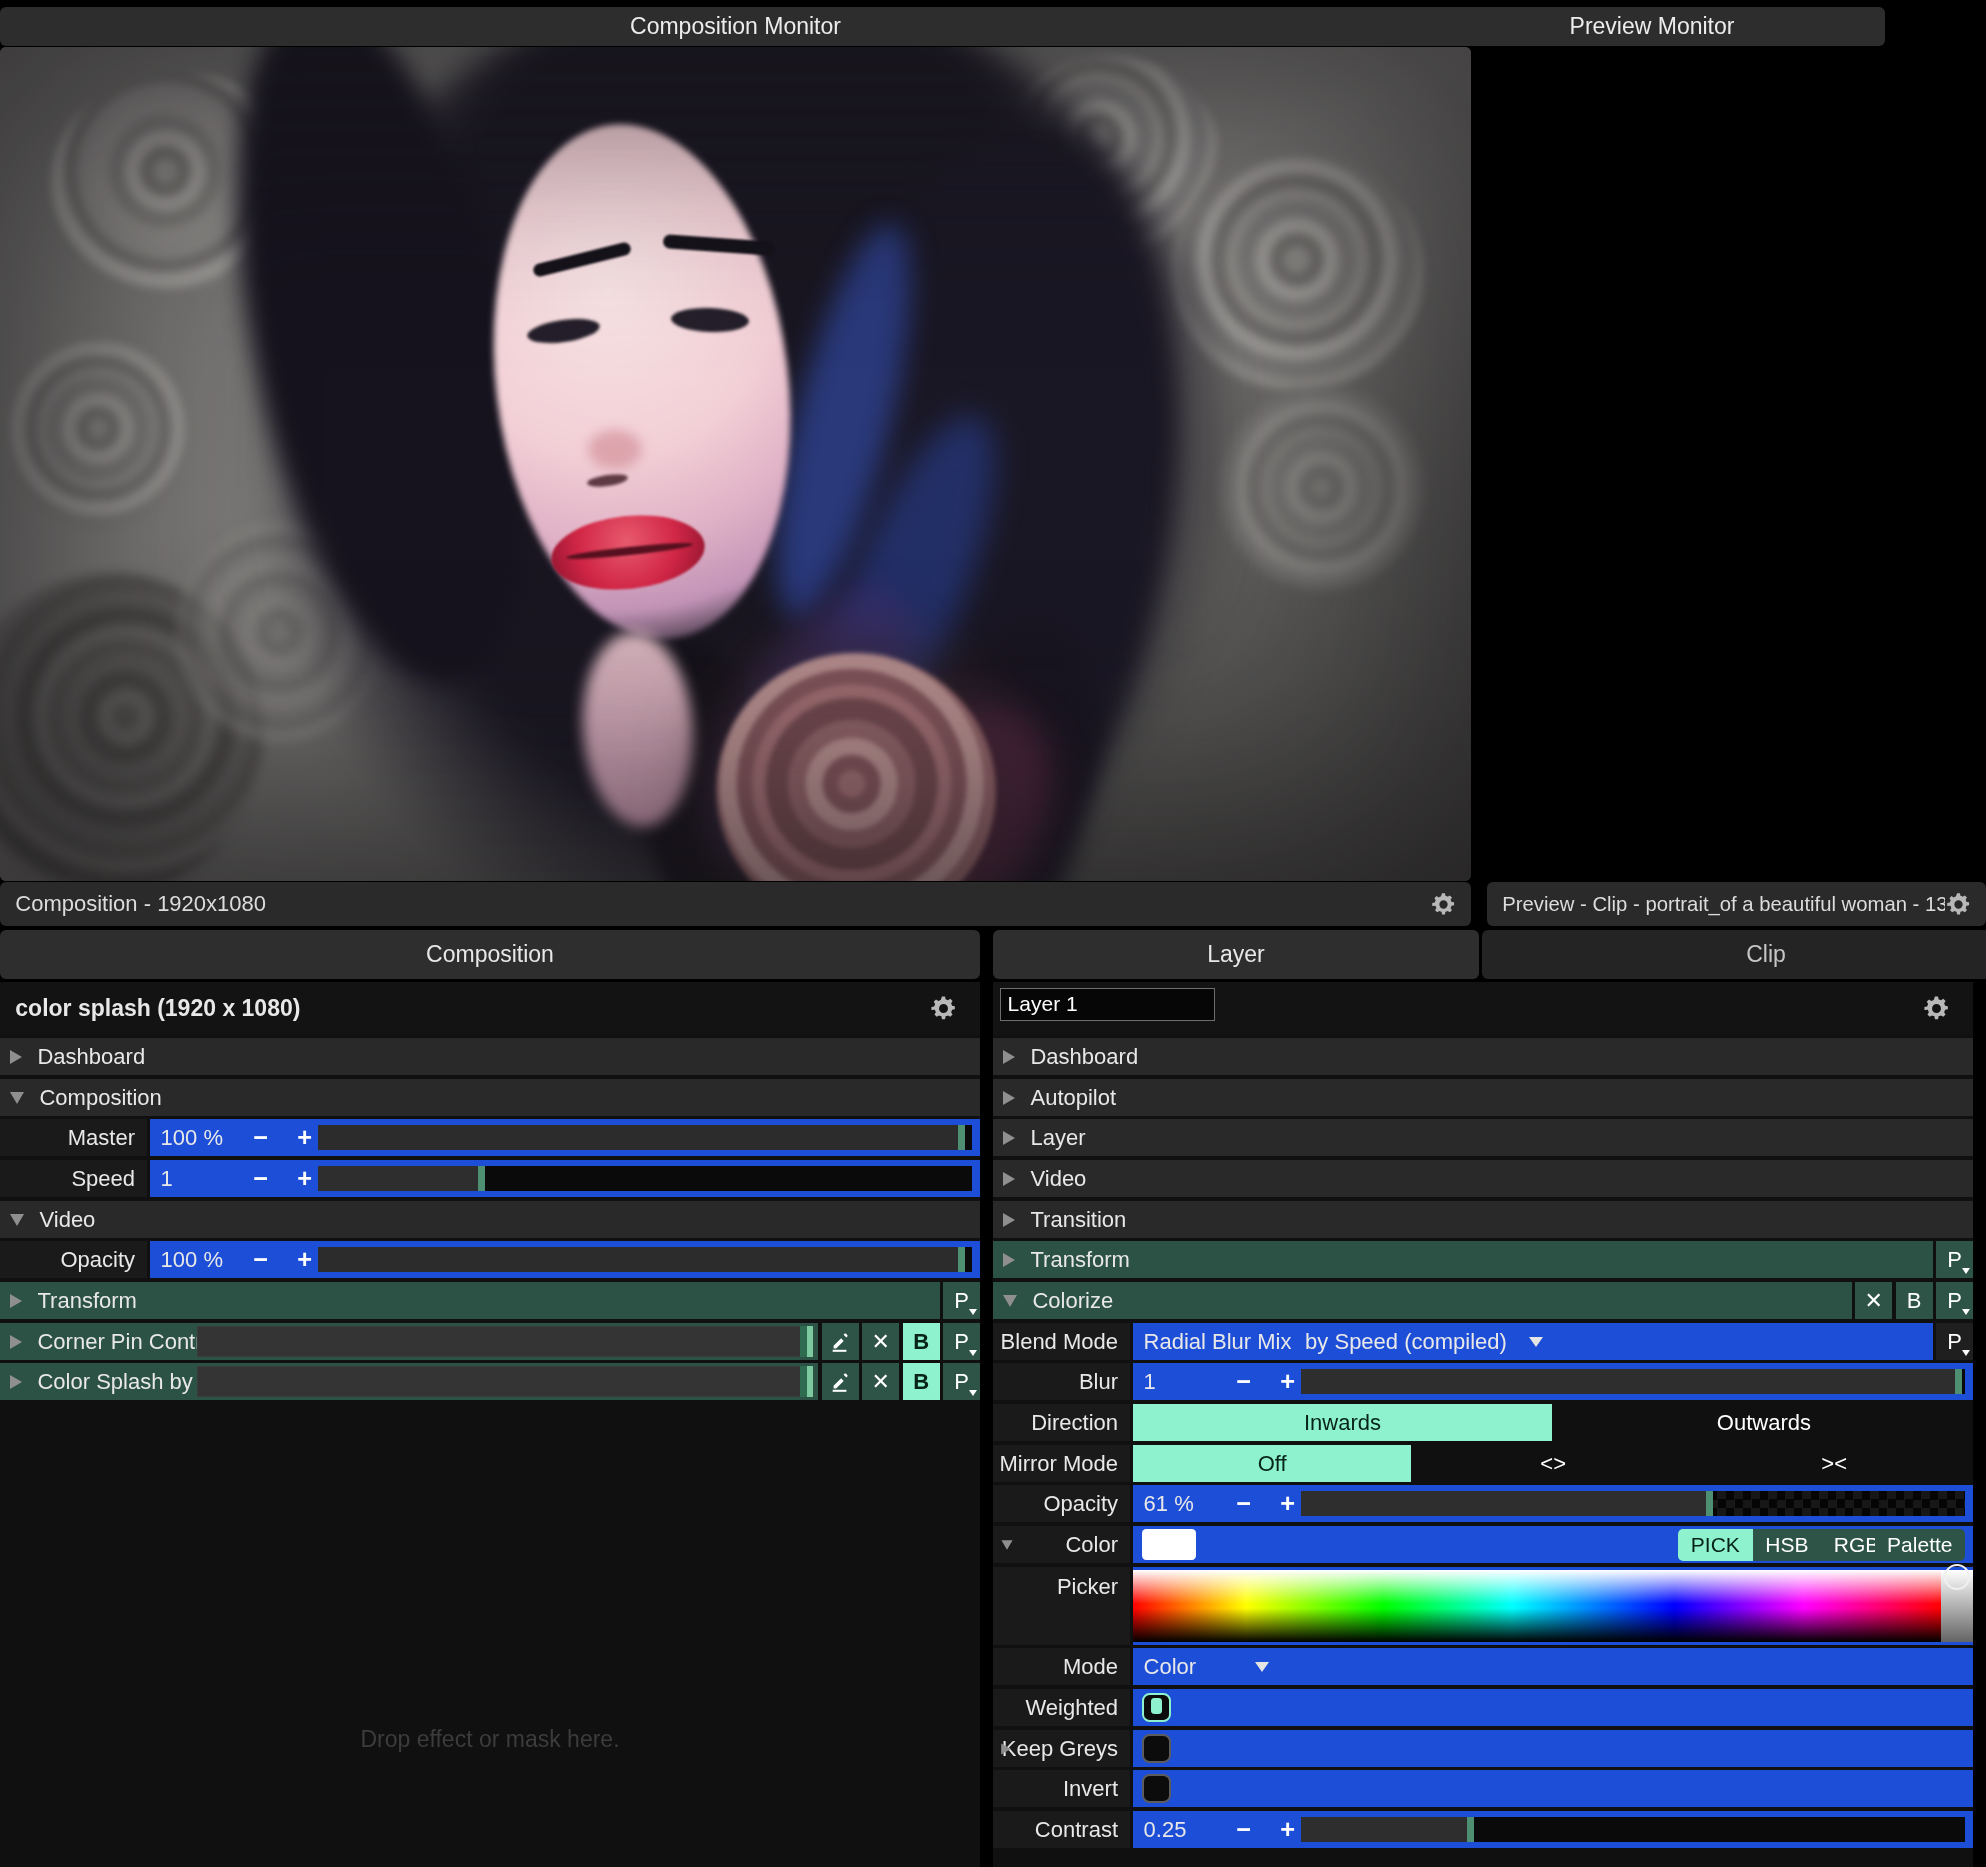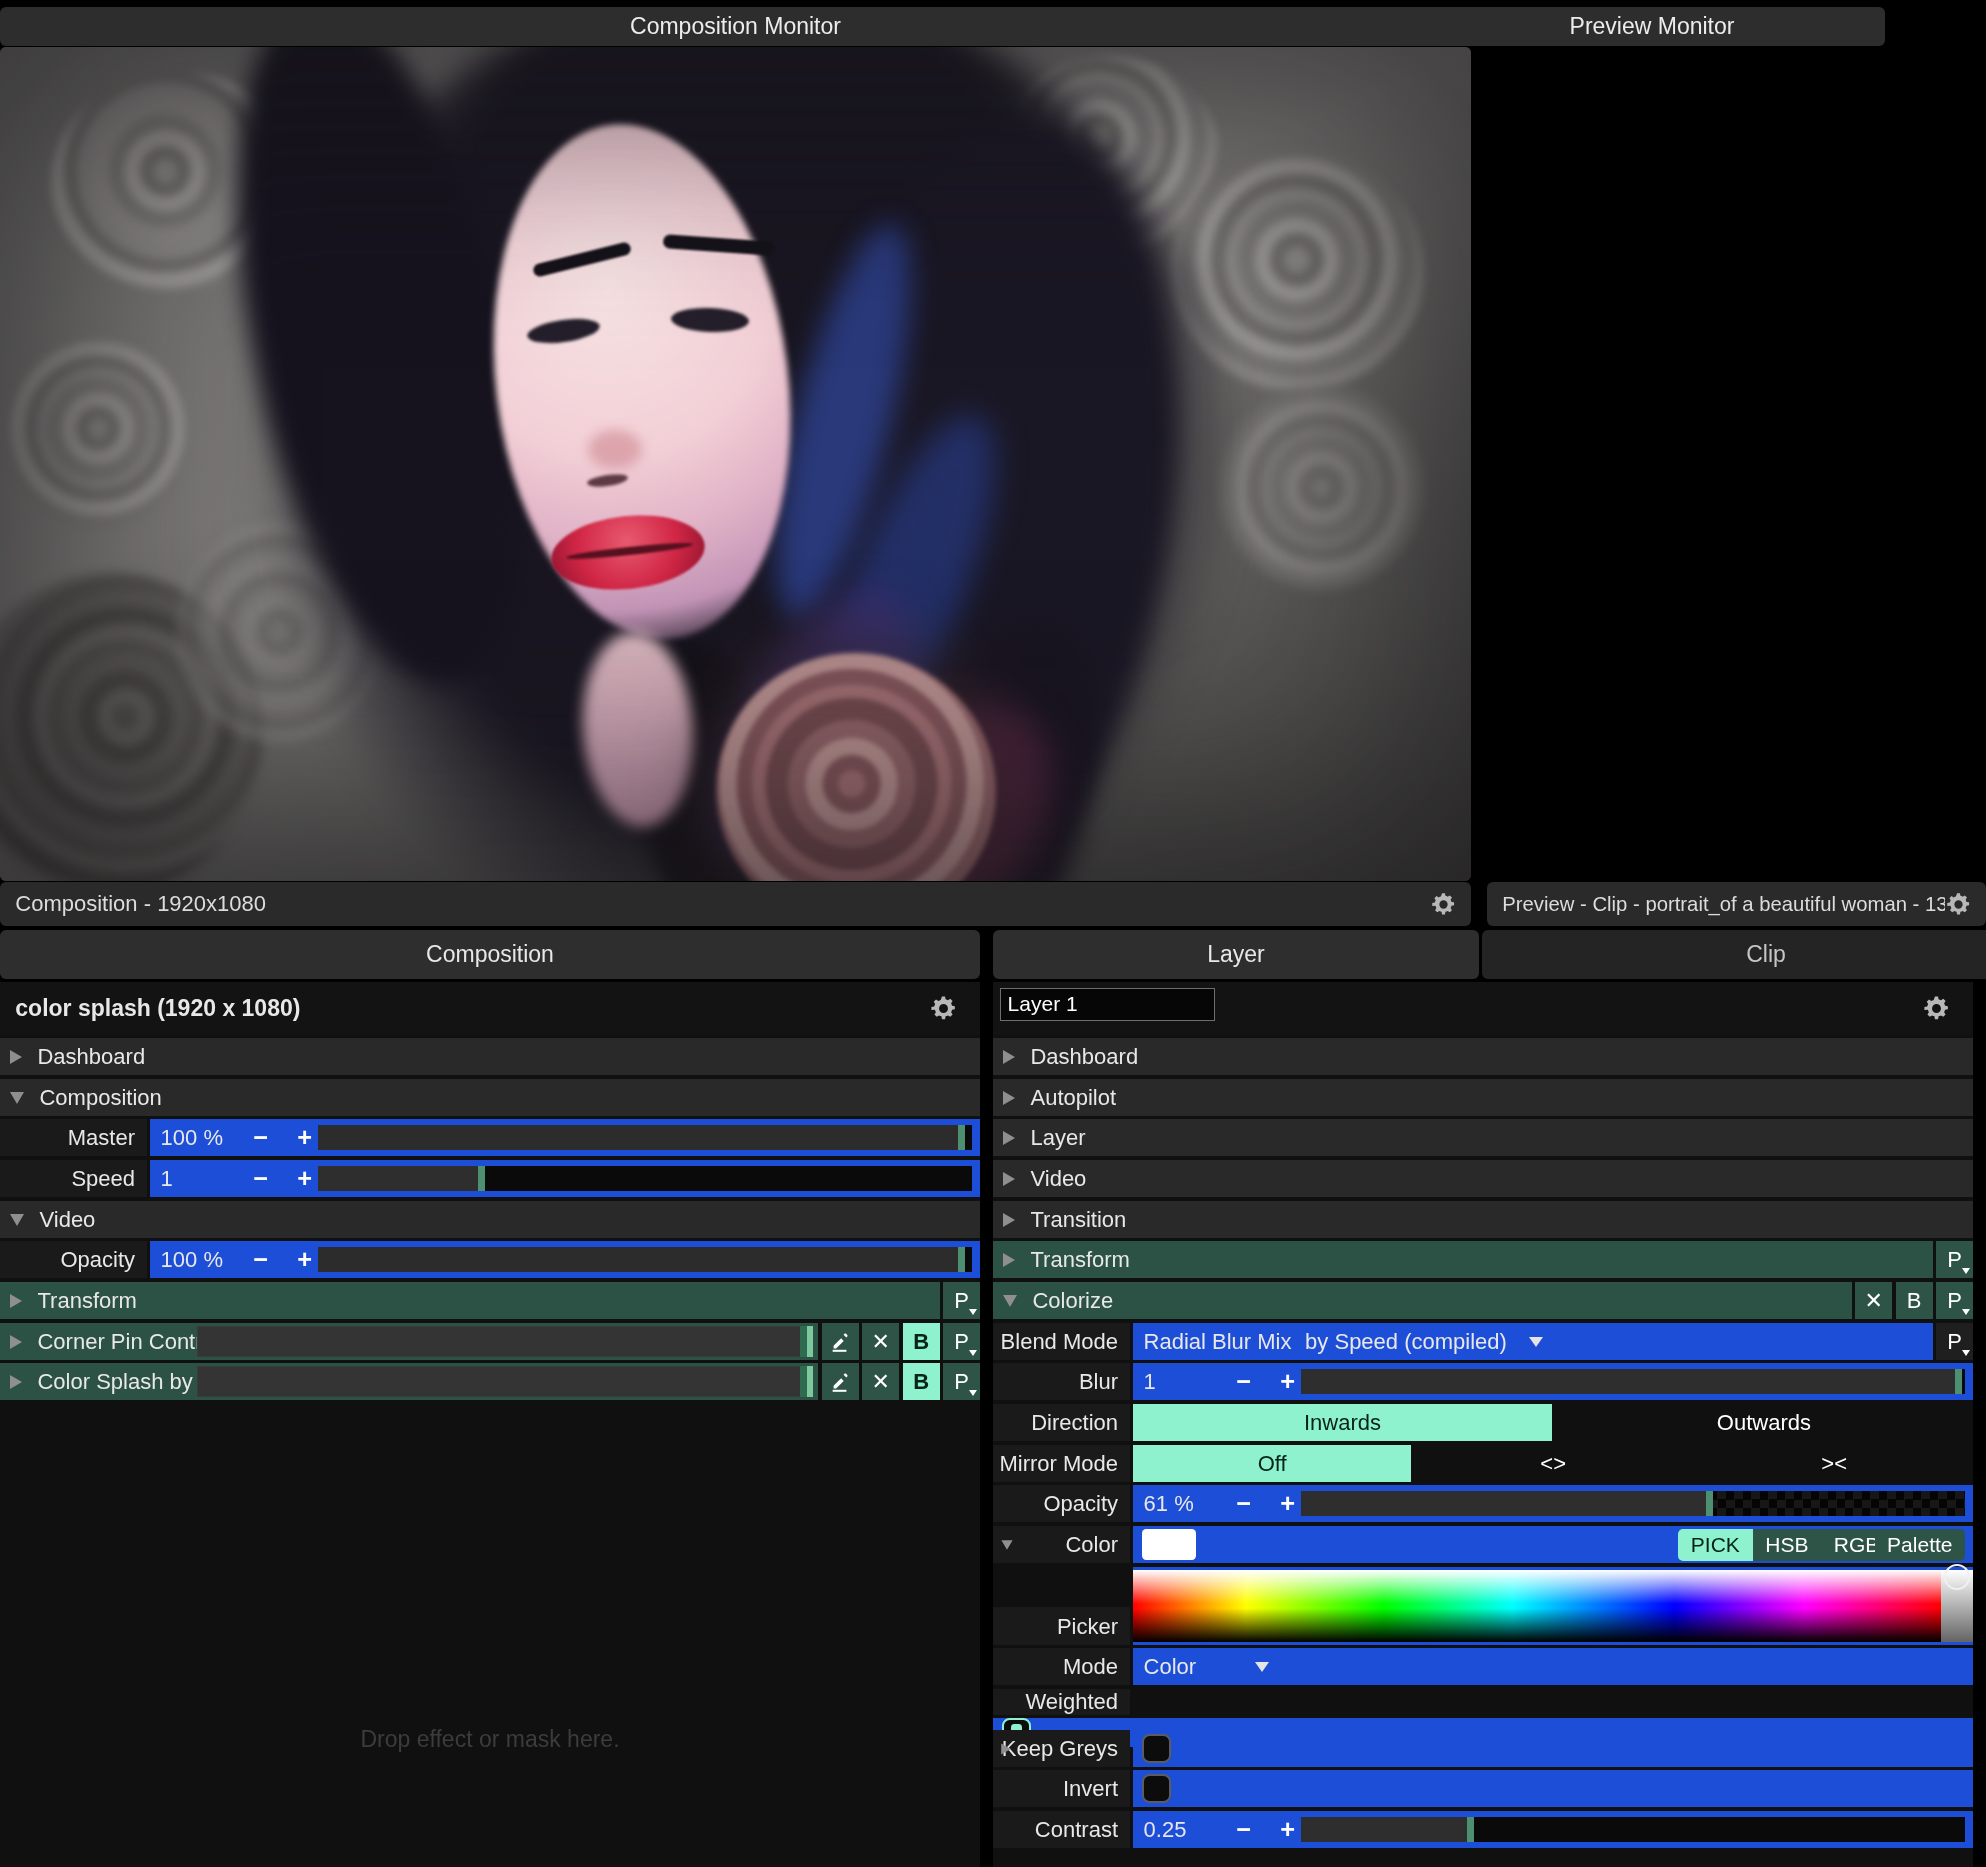--- a/index.html
+++ b/index.html
@@ -472,41 +472,41 @@
               <span>RGB</span>
             </div>
         </div>
         <div class="palettebtn">
             <span>Palette</span>
           </div>
       </div>
     </div>
 
     <div class="trow" style="top:585px;height:78px;">
-      <div class="cell lblc" style="align-items:flex-start;padding-top:6.8px;margin-top:40px;">
+      <div class="cell lblc" style="align-items:flex-start;padding-top:6.8px;">
           <span>Picker</span>
         </div>
       <div class="cell ctlc">
         <div class="hue"></div>
         <div class="gstrip"></div>
         <div class="pcirc"></div>
       </div>
     </div>
 
     <div class="trow" style="top:666px;">
       <div class="cell lblc">
           <span>Mode</span>
         </div>
       <div class="cell ctlc">
         <span style="padding-left:10.2px;">Color</span>
         <i class="dd" style="margin-left:59px;"></i>
       </div>
     </div>
 
-    <div class="trow" style="top:707px;flex-direction:column;">
+    <div class="trow" style="top:707px;">
       <div class="cell lblc">
           <span>Weighted</span>
         </div>
       <div class="cell ctlc">
         <div class="chk on"></div>
       </div>
     </div>
 
     <div class="trow" style="top:748px;">
       <div class="cell lblc">

